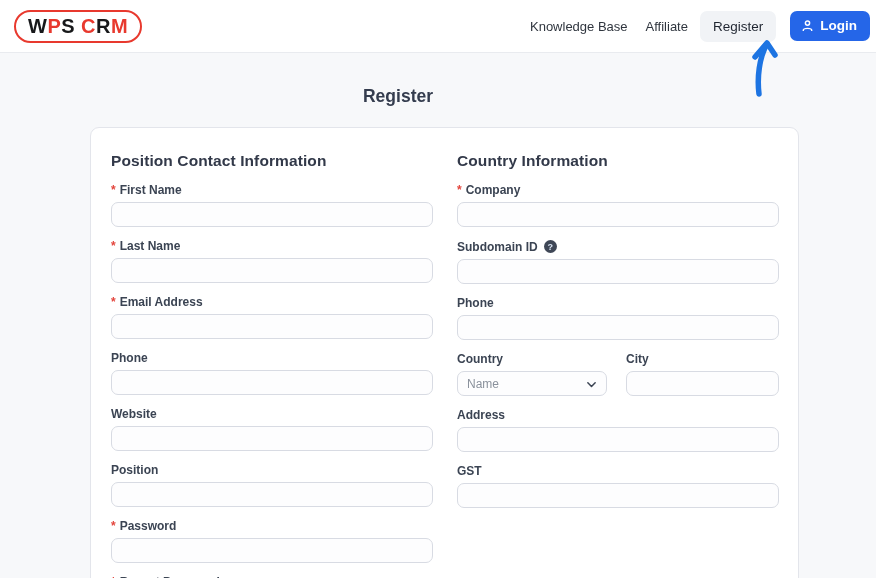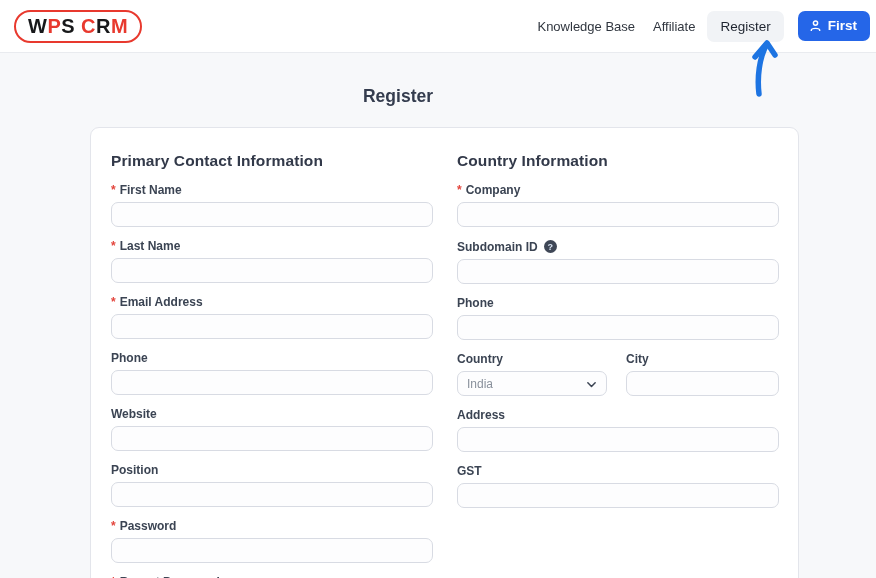--- a/index.html
+++ b/index.html
@@ -105,36 +105,36 @@
   </div>
   <nav class="nav">
     <a class="nav-link">Knowledge Base</a>
     <a class="nav-link">Affiliate</a>
     <button class="pill-btn">Register</button>
     <button class="login-btn">
       <svg width="13" height="13" viewBox="0 0 16 16" fill="none" stroke="#ffffff" stroke-width="1.8" stroke-linecap="round">
         <circle cx="8" cy="5" r="2.6"></circle>
         <path d="M2.8 14 C2.8 10.7 13.2 10.7 13.2 14"></path>
       </svg>
-      <span>First</span>
+      <span>Login</span>
     </button>
   </nav>
 </div>
 
 <svg class="arrow-annot" viewBox="0 0 46 62">
   <path d="M18 58 C16 42 18 22 26 8" stroke="#1d74e2" stroke-width="5.5" fill="none" stroke-linecap="round"></path>
   <path d="M14 21 L26 7 L34 19" stroke="#1d74e2" stroke-width="5.5" fill="none" stroke-linecap="round" stroke-linejoin="round"></path>
 </svg>
 
 <h1 class="page-title">Register</h1>
 
 <div class="card">
 
   <div class="col">
-    <div class="section-heading">Primary Contact Information</div>
+    <div class="section-heading">Position Contact Information</div>
 
     <div class="field">
       <label class="flabel">
         <span class="req">*</span>
         <span>First Name</span>
       </label>
       <input class="finput" style="">
     </div>
 
     <div class="field">
@@ -216,21 +216,21 @@
       </label>
       <input class="finput" style="">
     </div>
 
     <div class="field pair">
       <div class="cell-fixed">
         <label class="flabel">
           <span>Country</span>
         </label>
         <div class="select">
-          <span>India</span>
+          <span>Name</span>
           <svg class="chev" width="11" height="11" viewBox="0 0 12 12" fill="none" stroke="#3b4453" stroke-width="1.6" stroke-linecap="round" stroke-linejoin="round">
             <path d="M2 4 L6 8.2 L10 4"></path>
           </svg>
         </div>
       </div>
       <div class="cell-flex">
         <label class="flabel">
           <span>City</span>
         </label>
         <input class="finput" style="">

